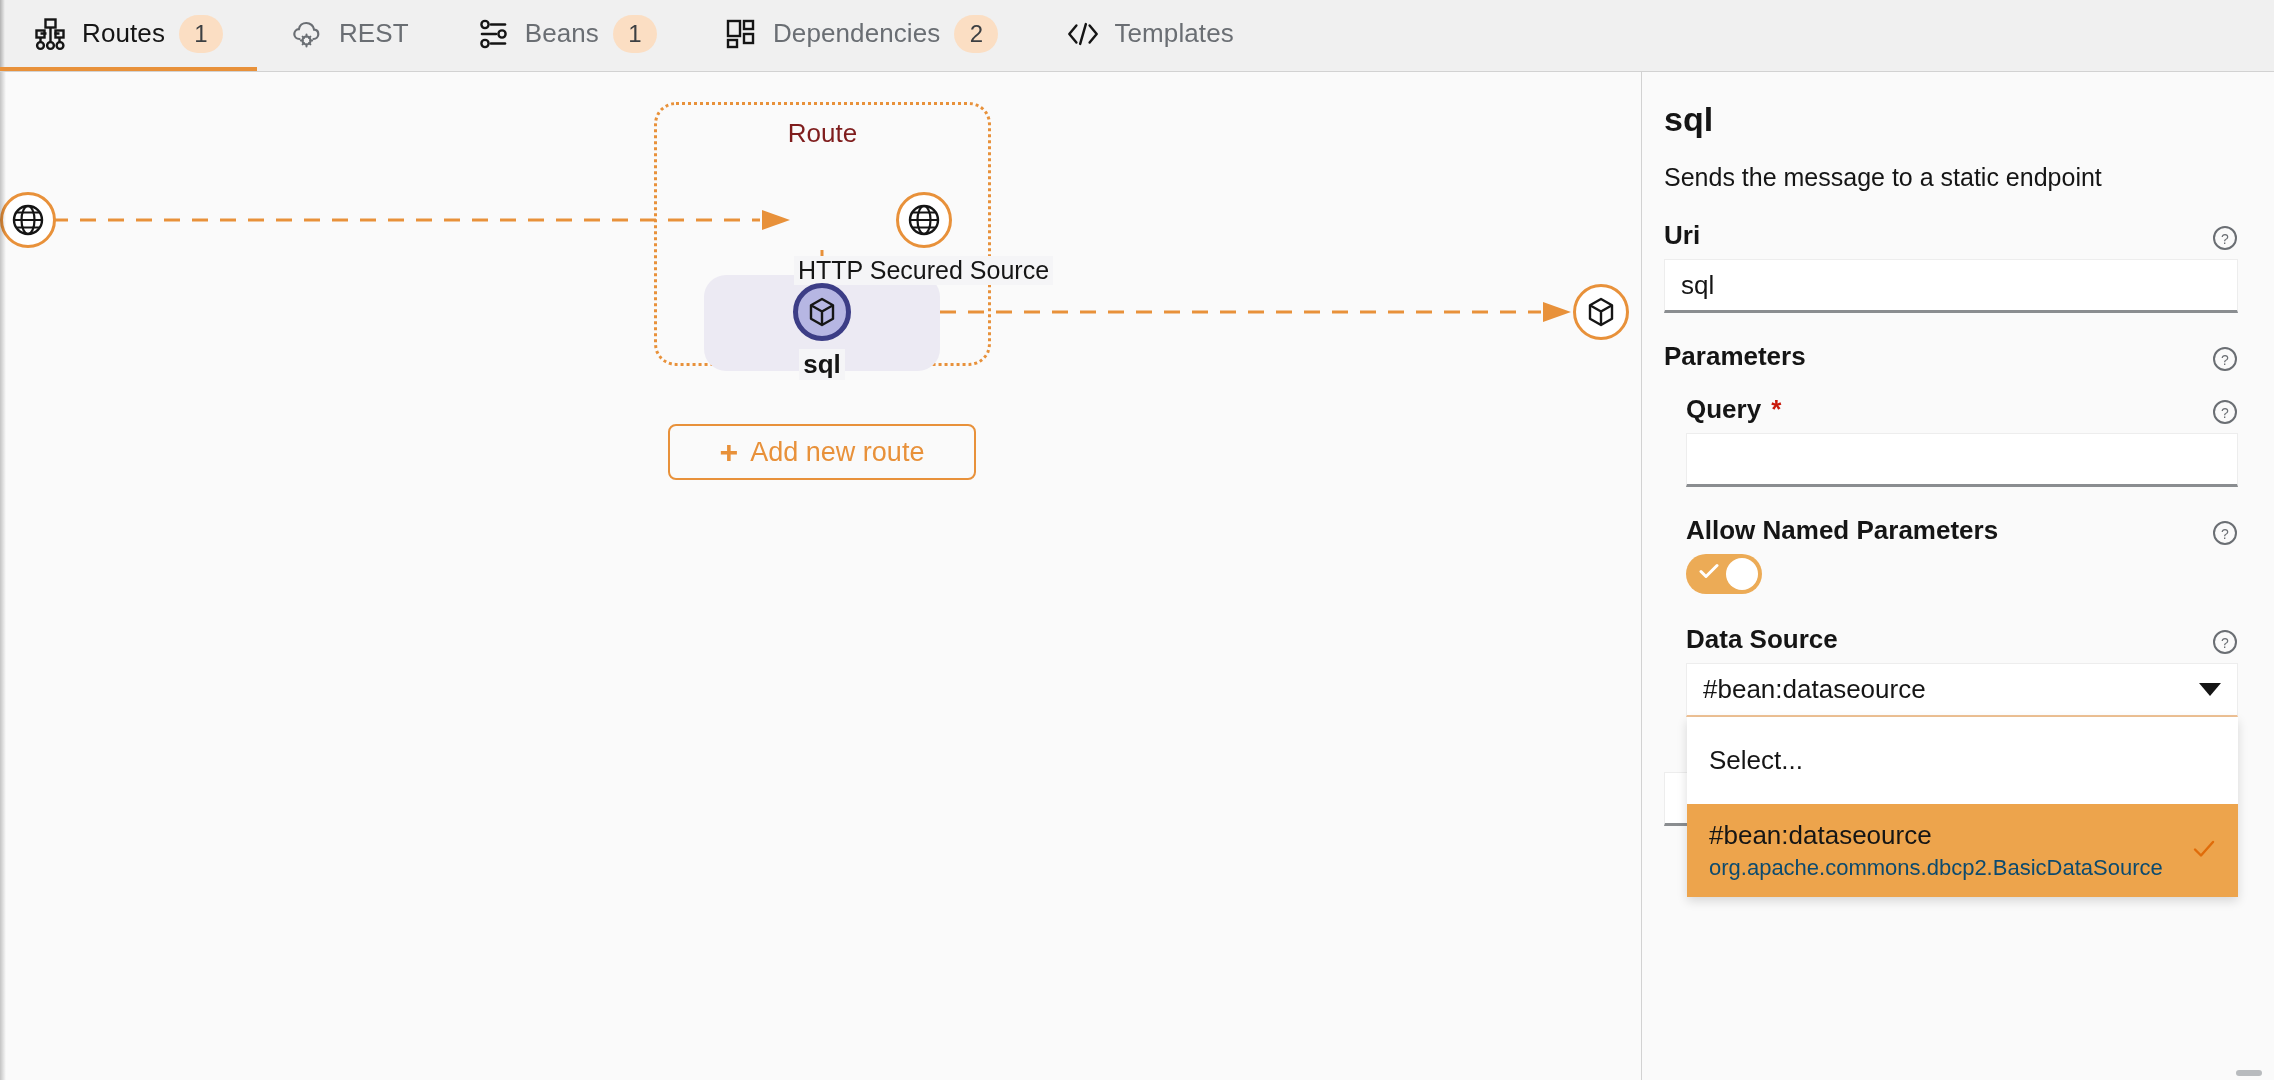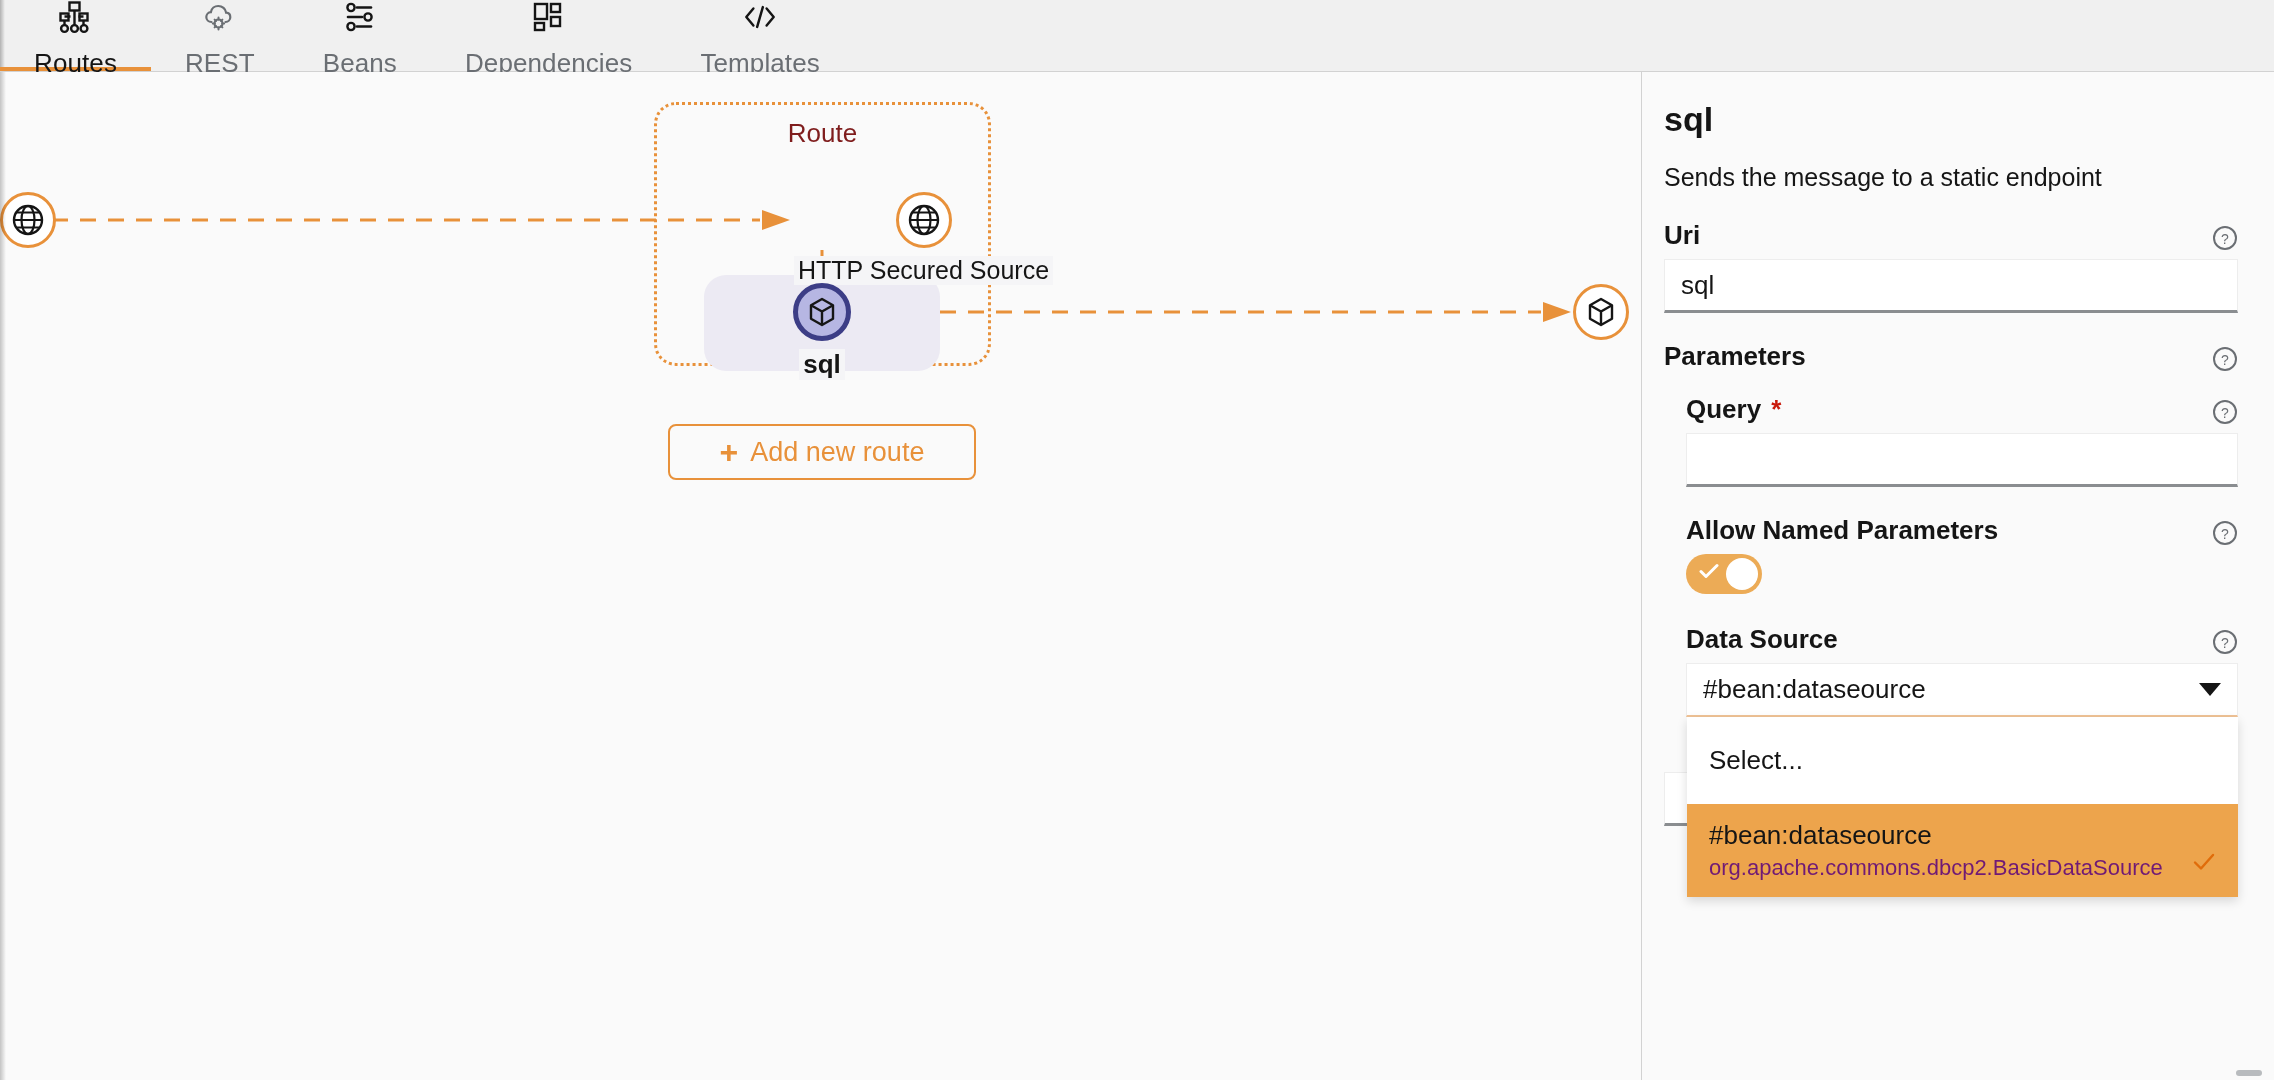--- a/index.html
+++ b/index.html
@@ -18,21 +18,20 @@
     display: flex; align-items: stretch;
     border-bottom: 1px solid #d2d2d2;
     position: relative;
   }
   .tab {
     display: flex; align-items: center; gap: 14px;
     padding: 0 34px;
     cursor: pointer;
     position: relative;
     border-bottom: 4px solid transparent;
-    flex-direction: column;
   }
   .tab.active { border-bottom-color: #e8913a; }
   .tab-icon { display: flex; align-items: center; justify-content: center; width: 34px; height: 34px; flex: none; }
   .tab-icon svg { display: block; }
   .tab-label { font-size: 26px; color: #6a6e73; letter-spacing: .1px; white-space: nowrap; }
   .tab.active .tab-label { color: #151515; }
   .tab-badge {
     background: #fbdec3; color: #3c3f42;
     border-radius: 999px; min-width: 44px; height: 38px;
     display: flex; align-items: center; justify-content: center;
@@ -143,25 +142,25 @@
 
   .select-menu {
     position: absolute; left: 1px; right: 0; top: 54px;
     background: #ffffff;
     box-shadow: 0 4px 10px rgba(0,0,0,.14);
     z-index: 20;
   }
   .select-wrap { position: relative; }
   .opt {
     padding: 16px 22px; font-size: 26px; color: #151515; cursor: pointer;
-    display: flex; align-items: flex-end; justify-content: space-between; gap: 10px;
+    display: flex; align-items: center; justify-content: space-between; gap: 10px;
   }
   .opt.selected { background: #eda44c; }
   .opt-main { display: flex; flex-direction: column; gap: 4px; }
-  .opt-sub { font-size: 22px; color: #701a75; }
+  .opt-sub { font-size: 22px; color: #0c4a6e; }
   .opt-check { color: #e06c0a; font-size: 24px; line-height: 1.4; }
 
   .trailing-input {
     position: absolute; left: 22px; right: 36px; top: 700px;
     height: 54px; background: #fff;
     border: 1px solid #ededed; border-bottom: 3px solid #8a8d90;
   }
   .scroll-nub { position: absolute; right: 12px; bottom: 4px; width: 26px; height: 6px; background: #b8bbbe; border-radius: 3px; }
 </style>
 </head>

